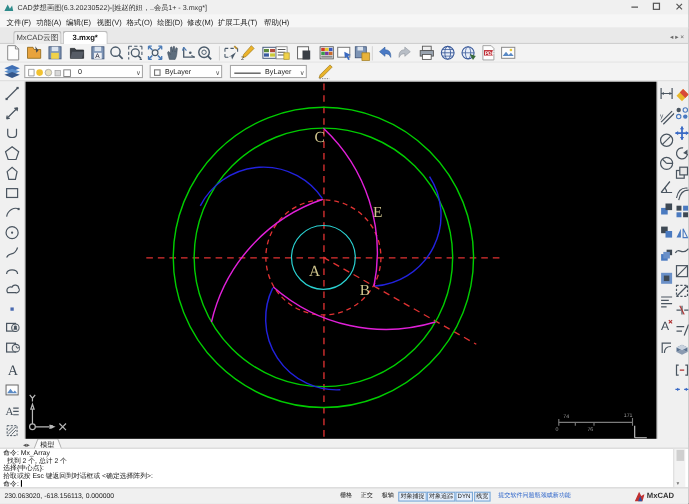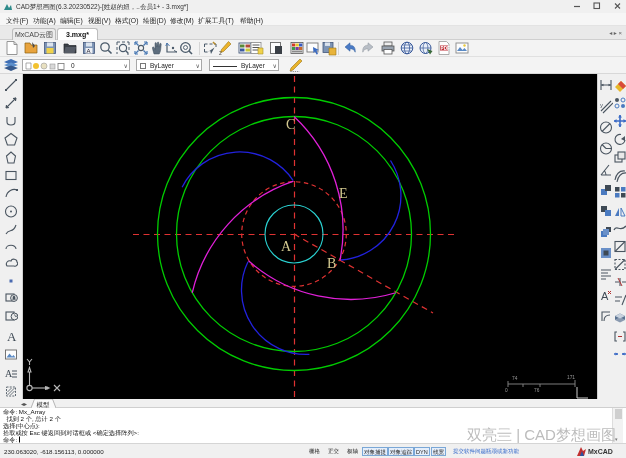--- a/index.html
+++ b/index.html
@@ -510,21 +510,20 @@
     <div>选择{中心点}:</div>
     <div>拾取或按 Esc 键返回到对话框或 &lt;确定选择阵列&gt;:</div>
     <div>命令: <span style="display:inline-block;width:2px;height:12px;background:#000;vertical-align:-2px"></span></div>
    </div>
   </div>
   <div id="cmdsb" class="abs">
     <div style="position:absolute;left:2px;top:1px;width:7px;height:10px;background:#cfcfcf"></div>
     <div style="position:absolute;left:2px;top:28px;font-size:5px;color:#777">▾</div>
   </div>
 
-  <div id="wm" class="abs">双亮亖 | CAD梦想画图</div>
 
   <div id="status" class="abs">
     <span style="position:absolute;left:4px;top:3.5px;font-size:6.2px">230.063020,  -618.156113,  0.000000</span>
     <span class="tog" style="left:308px">栅格</span>
     <span class="tog" style="left:327px">正交</span>
     <span class="tog" style="left:346px">极轴</span>
     <span class="tog togon" style="left:362px">对象捕捉</span>
     <span class="tog togon" style="left:388px">对象追踪</span>
     <span class="tog togon" style="left:414px">DYN</span>
     <span class="tog togon" style="left:431px">线宽</span>

